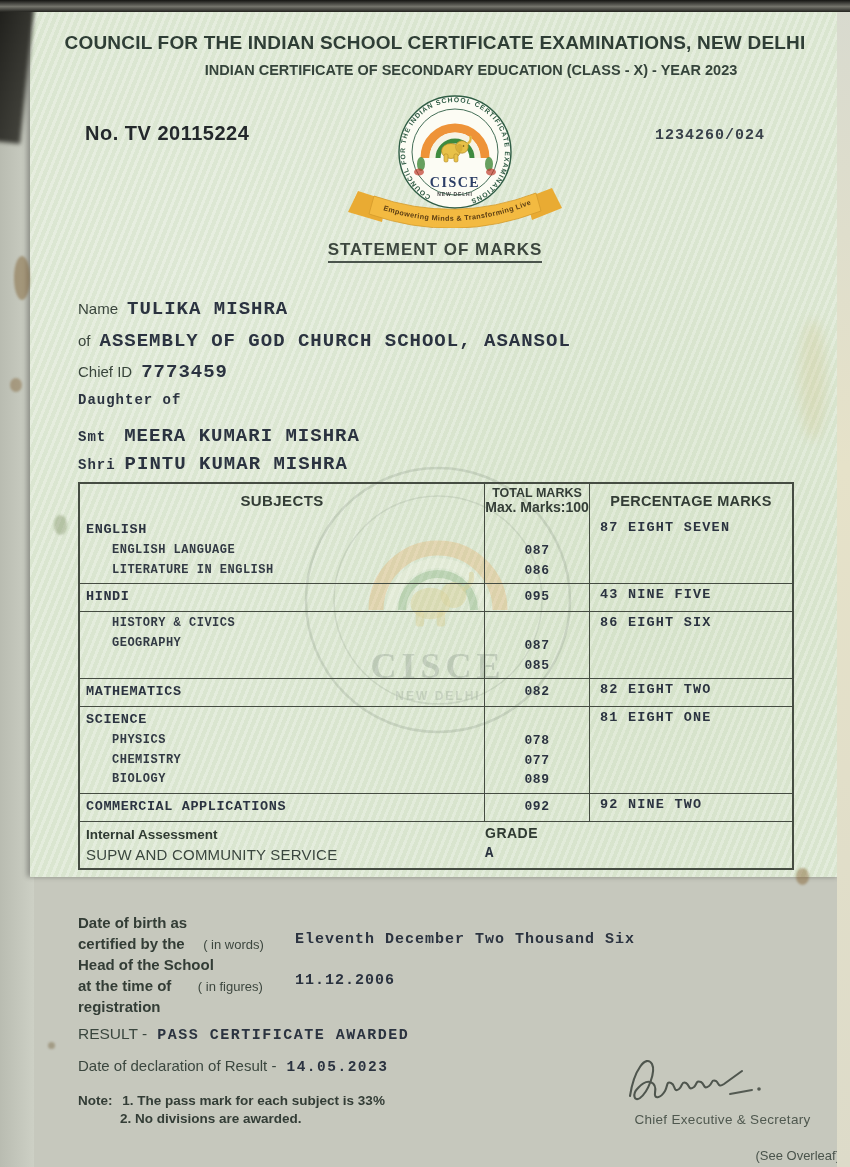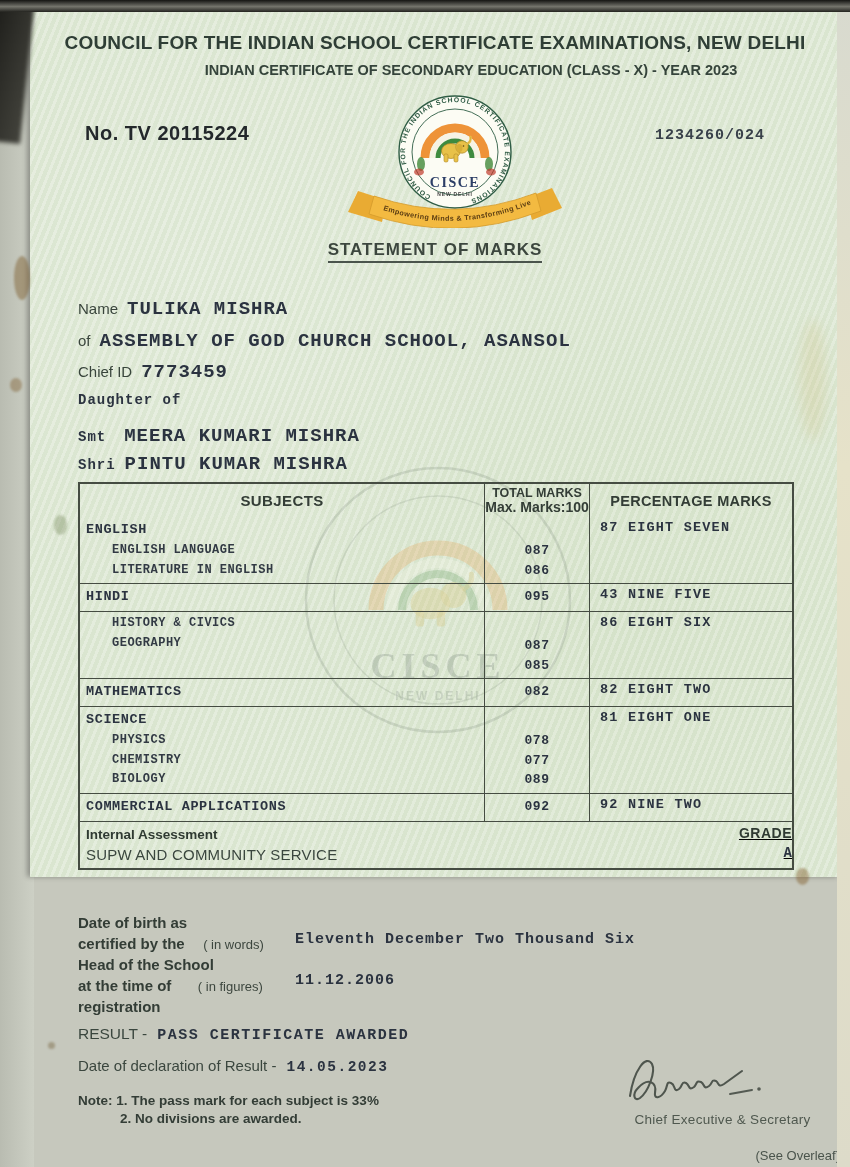--- a/index.html
+++ b/index.html
@@ -54,21 +54,21 @@
   .th-pct{font-weight:bold;font-size:14.5px;color:#333d36;letter-spacing:.3px;}
   .subj-main{font-family:"Liberation Mono",monospace;font-weight:bold;font-size:13.5px;line-height:22px;color:var(--ink);letter-spacing:.6px;}
   .subj-sub{font-family:"Liberation Mono",monospace;font-weight:bold;font-size:12px;line-height:19.5px;color:#323a44;padding-left:26px;letter-spacing:.5px;}
   .mark-line{font-family:"Liberation Mono",monospace;font-weight:bold;font-size:13px;color:var(--ink);letter-spacing:.5px;}
   .main-line{line-height:22px;min-height:22px;}
   .sub-line{line-height:19.5px;}
   .pct{font-family:"Liberation Mono",monospace;font-weight:bold;font-size:13.5px;color:var(--ink);letter-spacing:1.2px;}
   .int-left{width:405px;box-sizing:border-box;padding:3px 6px;}
   .int-l1{font-weight:bold;font-size:13.5px;line-height:19px;color:#2f3a32;}
   .int-l2{font-size:15px;line-height:21px;color:#3a463e;letter-spacing:.2px;}
-  .int-right{flex:1;text-align:right;padding-top:2px;text-decoration:underline;}
+  .int-right{flex:1;text-align:left;padding-top:2px;}
   .int-grade-lbl{font-weight:bold;font-size:14px;color:#2f3a32;letter-spacing:.5px;line-height:19px;}
   .int-grade{font-family:"Liberation Mono",monospace;font-weight:bold;font-size:14px;color:var(--ink);line-height:20px;}
 
   
   .dob-lbl{font-weight:bold;font-size:15px;color:#333d36;line-height:21px;}
   .ital{font-size:13px;color:#3c463e;font-weight:normal;}
   .dob-val{font-family:"Liberation Mono",monospace;font-weight:bold;font-size:15px;color:var(--ink);letter-spacing:1px;}
 
   .res-lbl{font-size:15.5px;color:#3a463e;}
   .res-val{font-family:"Liberation Mono",monospace;font-weight:bold;font-size:15px;color:var(--ink);letter-spacing:1.5px;margin-left:10px;}
@@ -295,21 +295,21 @@
 
     <div class="line" style="top:1015px;">
       <span class="res-lbl">RESULT -</span><span class="res-val">PASS CERTIFICATE AWARDED</span>
     </div>
     <div class="line" style="top:1047px;">
       <span class="res-lbl" style="font-size:15px;">Date of declaration of Result -</span><span class="res-val" style="font-size:14.5px;">14.05.2023</span>
     </div>
 
     <div class="line note" style="top:1082px;">
       <span>Note:</span>
-      <span style="">1. The pass mark for each subject is 33%</span>
+      <span style="margin-left:6px;">1. The pass mark for each subject is 33%</span>
     </div>
     <div class="line note" style="top:1100px;left:90px;">2. No divisions are awarded.</div>
 
     <svg class="abs" style="left:582px;top:1032px;" width="180" height="72" viewBox="0 0 180 72">
       <path d="M18,54 C22,28 34,12 40,22 C44,30 36,50 28,56 C22,60 20,52 26,46 C36,35 45,40 43,51 C42,57 48,57 53,49 C56,44 54,39 59,41 C64,43 61,51 67,47 C71,44 69,39 74,41 C78,43 76,49 82,45 C85,42 84,38 89,40 C93,42 91,48 97,44 C101,41 99,37 104,39 C107,41 106,46 112,42 L130,29" fill="none" stroke="#3f463f" stroke-width="2.1" stroke-linecap="round" opacity="0.88"></path>
       <path d="M118,52 L140,48" fill="none" stroke="#3f463f" stroke-width="2" stroke-linecap="round" opacity="0.85"></path>
       <circle cx="147" cy="47" r="1.8" fill="#3f463f" opacity="0.85"></circle>
     </svg>
     <div class="sig-title">Chief Executive &amp; Secretary</div>
 

